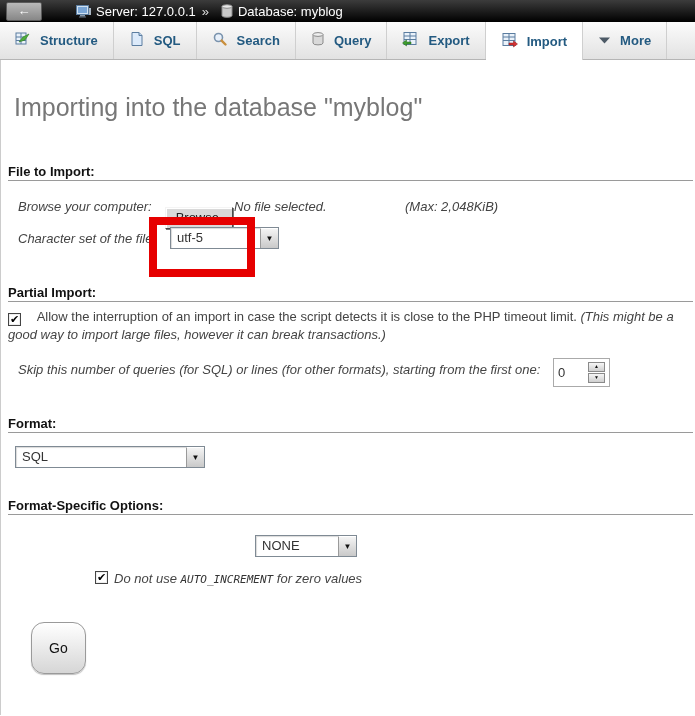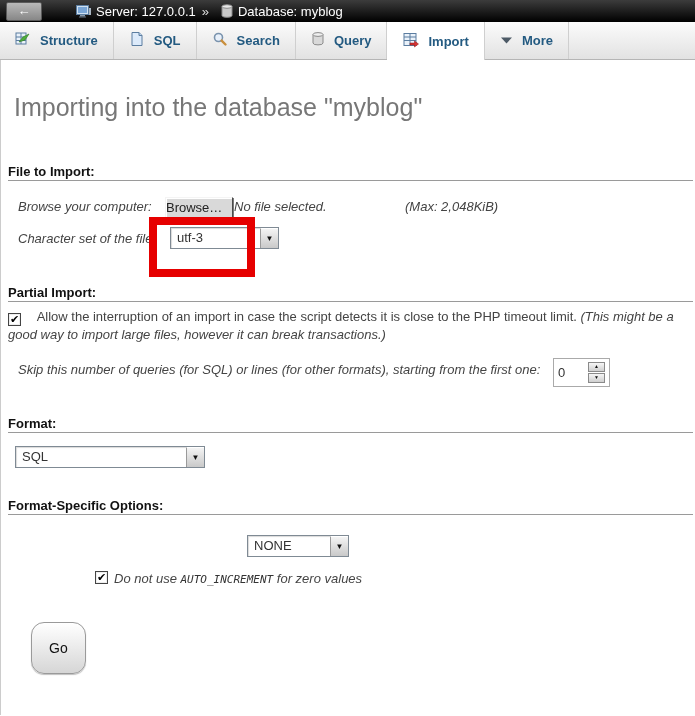--- a/index.html
+++ b/index.html
@@ -66,26 +66,26 @@
   .row { position:relative; width:100%; }
   .row-browse { margin-top:14px; height:24px; }
   .row-charset { margin-top:8px; height:24px; }
   .row-skip { margin-top:14px; height:26px; }
   .row-compat { margin-top:20px; height:26px; }
   .row-autoinc { margin-top:9px; height:18px; }
   .abs { position:absolute; top:4px;font-style:italic; }
 
   
   .push-btn {
-    position:absolute; left:164px; top:2px; width:66px; height:20px;
+    position:absolute; left:164px; top:12px; width:66px; height:20px;
     background:#d9d9d9; border:1px solid;
     border-color:#f4f4f4 #4a4a4a #4a4a4a #f4f4f4;
     box-shadow:1px 1px 0 #7a7a7a, inset 1px 1px 0 #fff;
     font-family:"Liberation Sans", sans-serif; font-size:13px; color:#222;
-    text-align:left; line-height:20px; cursor:pointer;
+    text-align:right; line-height:20px; cursor:pointer;
   }
   .select {
     display:inline-flex; align-items:stretch; background:#fff;
     border:1px solid #7f8a94; box-shadow:inset 1px 1px 1px rgba(0,0,0,.15);
     height:20px; cursor:pointer;
   }
   .select .val { flex:1; padding:2px 6px 0 6px; font-size:13px; color:#333; }
   .select .arrow-btn {
     width:17px; background:linear-gradient(#f4f4f4,#c9c9c9);
     border-left:1px solid #9a9a9a; border-top:1px solid #fff;
@@ -187,20 +187,32 @@
   </div>
   <div class="tab">
     <span>
       <svg width="14" height="16" viewBox="0 0 14 16">
         <path d="M2 3.5 L2 12 A5 1.9 0 0 0 12 12 L12 3.5" fill="#d9d9d9" stroke="#8a8a8a"></path>
         <ellipse cx="7" cy="3.5" rx="5" ry="1.9" fill="#efefef" stroke="#8a8a8a"></ellipse>
       </svg>
     </span>
     <span>Query</span>
   </div>
+  <div class="tab">
+    <span>
+      <svg width="17" height="16" viewBox="0 0 17 16">
+        <rect x="2" y="1.5" width="12" height="12" fill="#eaf2fa" stroke="#5b7da0"></rect>
+        <line x1="2" y1="5" x2="14" y2="5" stroke="#5b7da0"></line>
+        <line x1="2" y1="8.5" x2="14" y2="8.5" stroke="#5b7da0"></line>
+        <line x1="8" y1="1.5" x2="8" y2="13.5" stroke="#5b7da0"></line>
+        <path d="M9 11 L4.5 11 L4.5 9 L0.5 12 L4.5 15 L4.5 13 L9 13 Z" fill="#3f9e2e" stroke="#24691a" stroke-width="0.5"></path>
+      </svg>
+    </span>
+    <span>Export</span>
+  </div>
   <div class="tab active">
     <span>
       <svg width="17" height="16" viewBox="0 0 17 16">
         <rect x="2" y="1.5" width="12" height="12" fill="#eaf2fa" stroke="#5b7da0"></rect>
         <line x1="2" y1="5" x2="14" y2="5" stroke="#5b7da0"></line>
         <line x1="2" y1="8.5" x2="14" y2="8.5" stroke="#5b7da0"></line>
         <line x1="8" y1="1.5" x2="8" y2="13.5" stroke="#5b7da0"></line>
         <path d="M8 11 L12.5 11 L12.5 9 L16.5 12 L12.5 15 L12.5 13 L8 13 Z" fill="#d63333" stroke="#8d1717" stroke-width="0.5"></path>
       </svg>
     </span>
@@ -225,21 +237,21 @@
   <div class="row row-browse">
     <span class="abs" style="left:17px;">Browse your computer:</span>
     <div class="push-btn">Browse…</div>
     <span class="abs" style="left:233px;">No file selected.</span>
     <span class="abs" style="left:404px;">(Max: 2,048KiB)</span>
   </div>
 
   <div class="row row-charset">
     <span class="abs" style="left:17px;">Character set of the file:</span>
     <div class="select" style="position:absolute; left:169px; top:0; width:107px;">
-      <span class="val">utf-3</span>
+      <span class="val">utf-5</span>
       <span class="arrow-btn">▼</span>
     </div>
   </div>
 
   <div class="sec-heading h-part">Partial Import:</div>
   <div class="para" style="margin-top:6px; line-height:18px;">
     <span class="cb">✔</span>
     <span style="margin-left:12px;">Allow the interruption of an import in case the script detects it is close to the PHP timeout limit. </span><span class="note">(This might be a good way to import large files, however it can break transactions.)</span>
   </div>
 
@@ -257,21 +269,21 @@
   <div class="sec-heading h-fmt">Format:</div>
   <div class="row" style="margin-top:13px; height:24px;">
     <div class="select" style="position:absolute; left:14px; top:0; width:188px;">
       <span class="val">SQL</span>
       <span class="arrow-btn">▼</span>
     </div>
   </div>
 
   <div class="sec-heading h-fso">Format-Specific Options:</div>
   <div class="row row-compat">
-    <div class="select" style="position:absolute; left:246px; top:0; width:100px;gap:28px;">
+    <div class="select" style="position:absolute; left:254px; top:0; width:100px;gap:28px;">
       <span class="val">NONE</span>
       <span class="arrow-btn">▼</span>
     </div>
   </div>
   <div class="row row-autoinc">
     <span class="cb" style="position:absolute; left:94px; top:1px;">✔</span>
     <span class="abs" style="left:113px; top:1px;"><span>Do not use </span><span class="code">AUTO_INCREMENT</span><span> for zero values</span></span>
   </div>
 
   <div>

